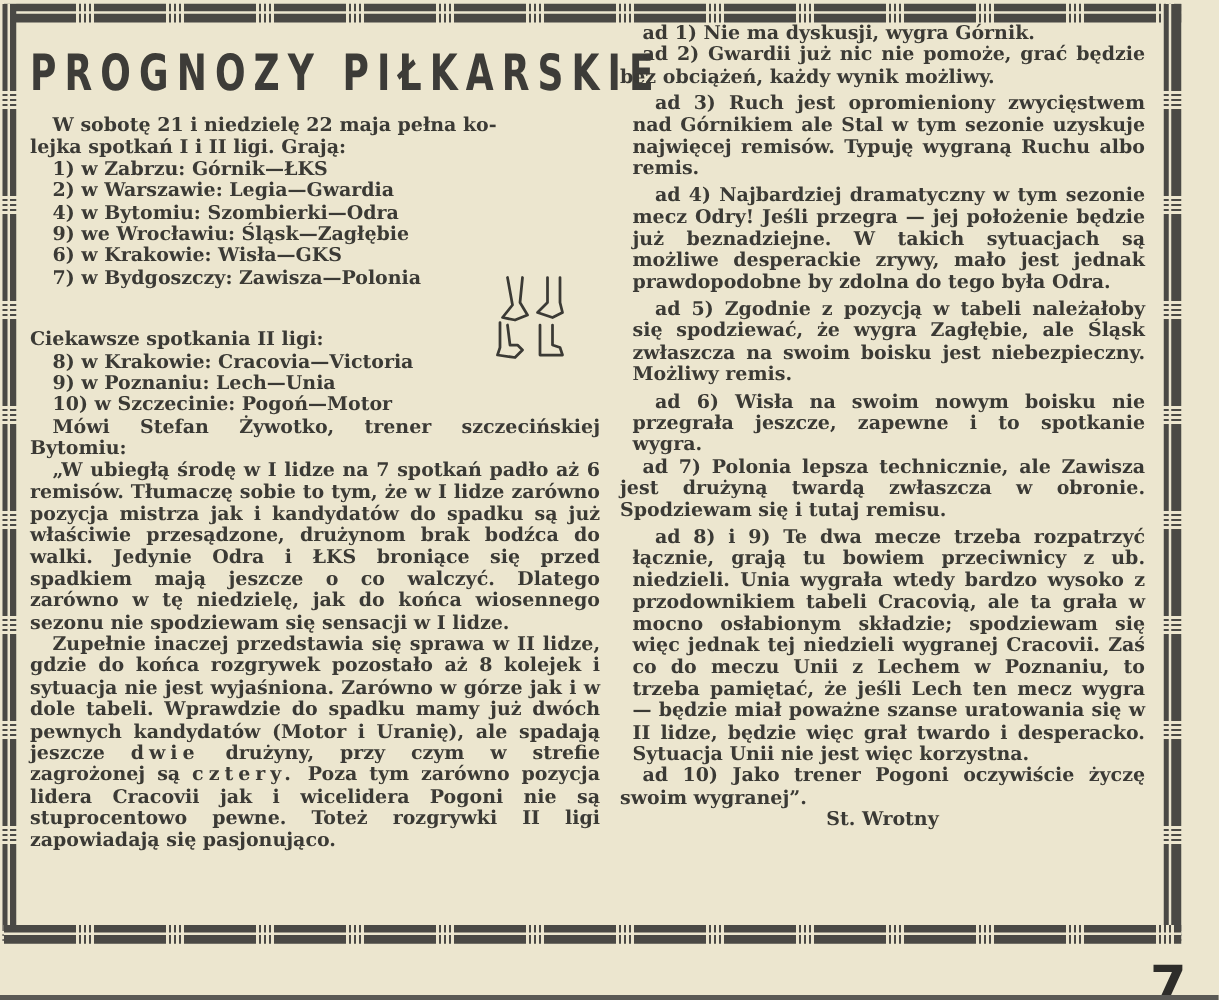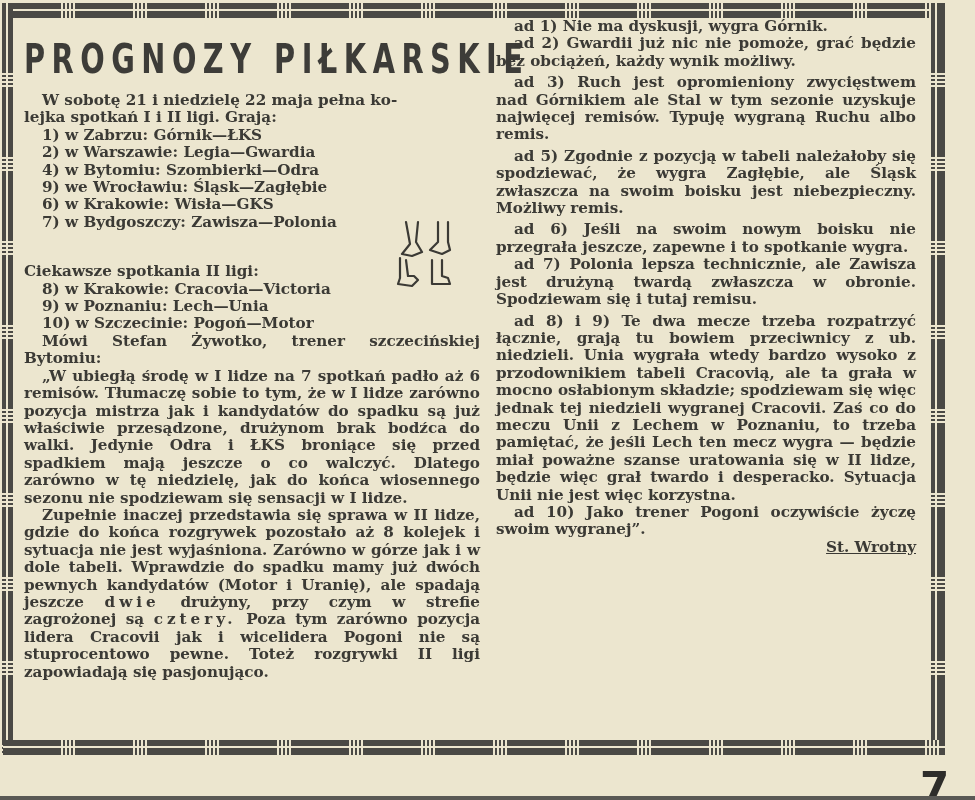--- a/index.html
+++ b/index.html
@@ -17,26 +17,26 @@
   .frame-right{left:931px;width:14px;}
   .col{position:absolute;top:0;font-size:15.2px;line-height:17.4px;font-weight:bold;}
   .col-left{left:24px;top:34px;width:456px;}
   .col-right{left:496px;top:18px;width:420px;}
   .title{font-family:"DejaVu Sans","Liberation Sans",sans-serif;font-weight:bold;font-size:40px;
        letter-spacing:9px;transform:scaleX(0.72);transform-origin:left top;white-space:nowrap;
        line-height:50px;height:58px;color:#3d3c38;}
   p{margin:0;text-align:justify;text-indent:18px;}
   .line{display:block;white-space:nowrap;}
   .indent{padding-left:18px;}
-  .gap{margin-top:4px;}
+  .gap{margin-top:4px;margin-left:10px;}
   .spaced{letter-spacing:4px;}
   .b{font-weight:900;}
   .wt{font-weight:normal;margin-top:32px;}
   .boots{position:absolute;left:392px;top:214px;width:80px;height:78px;}
-  .byline{text-align:right;text-decoration:underline;}
+  .byline{text-align:center;}
   .page-number{position:absolute;left:920px;top:768px;font-family:"DejaVu Sans","Liberation Sans",sans-serif;
        font-weight:bold;font-size:42px;line-height:40px;color:#2e2d2a;}
   .bottom-shadow{position:absolute;left:0;right:0;top:796px;height:4px;background:#5a5955;}
 </style>
 </head>
 <body>
 
 <div class="frame-top"></div>
 <div class="frame-left"></div>
 <div class="frame-right"></div>
@@ -76,24 +76,25 @@
 </div>
 
 <div class="col col-right">
 
   <p><span>ad 1) Nie ma dyskusji, wygra </span><span class="b">Górnik.</span></p>
 
   <p><span>ad 2) Gwardii już nic nie pomoże, grać będzie bez obciążeń, </span><span class="b">każdy</span><span> wynik możliwy.</span></p>
 
   <p class="gap"><span>ad 3) Ruch jest opromieniony zwycięstwem nad Górnikiem ale Stal w tym sezonie uzyskuje najwięcej remisów. Typuję wygraną </span><span class="b">Ruchu</span><span> albo </span><span class="b">remis.</span></p>
 
+  <p class="gap">ad 4) Najbardziej dramatyczny w tym sezonie mecz Odry! Jeśli przegra — jej położenie będzie już beznadziejne. W takich sytuacjach są możliwe desperackie zrywy, mało jest jednak prawdopodobne by zdolna do tego była Odra.</p>
 
   <p class="gap"><span>ad 5) Zgodnie z pozycją w tabeli należałoby się spodziewać, że wygra Zagłębie, ale Śląsk zwłaszcza na swoim boisku jest niebezpieczny. Możliwy </span><span class="b">remis.</span></p>
 
-  <p class="gap"><span>ad 6) </span><span class="b">Jeśli</span><span> na swoim nowym boisku nie przegrała jeszcze, zapewne i to spotkanie wygra.</span></p>
+  <p class="gap"><span>ad 6) </span><span class="b">Wisła</span><span> na swoim nowym boisku nie przegrała jeszcze, zapewne i to spotkanie wygra.</span></p>
 
   <p><span>ad 7) Polonia lepsza technicznie, ale Zawisza jest drużyną twardą zwłaszcza w obronie. Spodziewam się i tutaj </span><span class="b">remisu.</span></p>
 
   <p class="gap"><span>ad 8) i 9) Te dwa mecze trzeba rozpatrzyć łącznie, grają tu bowiem przeciwnicy z ub. niedzieli. Unia wygrała wtedy bardzo wysoko z przodownikiem tabeli Cracovią, ale ta grała w mocno osłabionym składzie; spodziewam się więc jednak tej niedzieli wygranej </span><span class="b">Cracovii.</span><span> Zaś co do meczu Unii z Lechem w Poznaniu, to trzeba pamiętać, że jeśli </span><span class="b">Lech</span><span> ten mecz wygra — będzie miał poważne szanse uratowania się w II lidze, będzie więc grał twardo i desperacko. Sytuacja Unii nie jest więc korzystna.</span></p>
 
   <p><span>ad 10) Jako trener </span><span class="b">Pogoni</span><span> oczywiście życzę swoim wygranej”.</span></p>
 
   <div class="byline b">St. Wrotny</div>
 </div>
 

